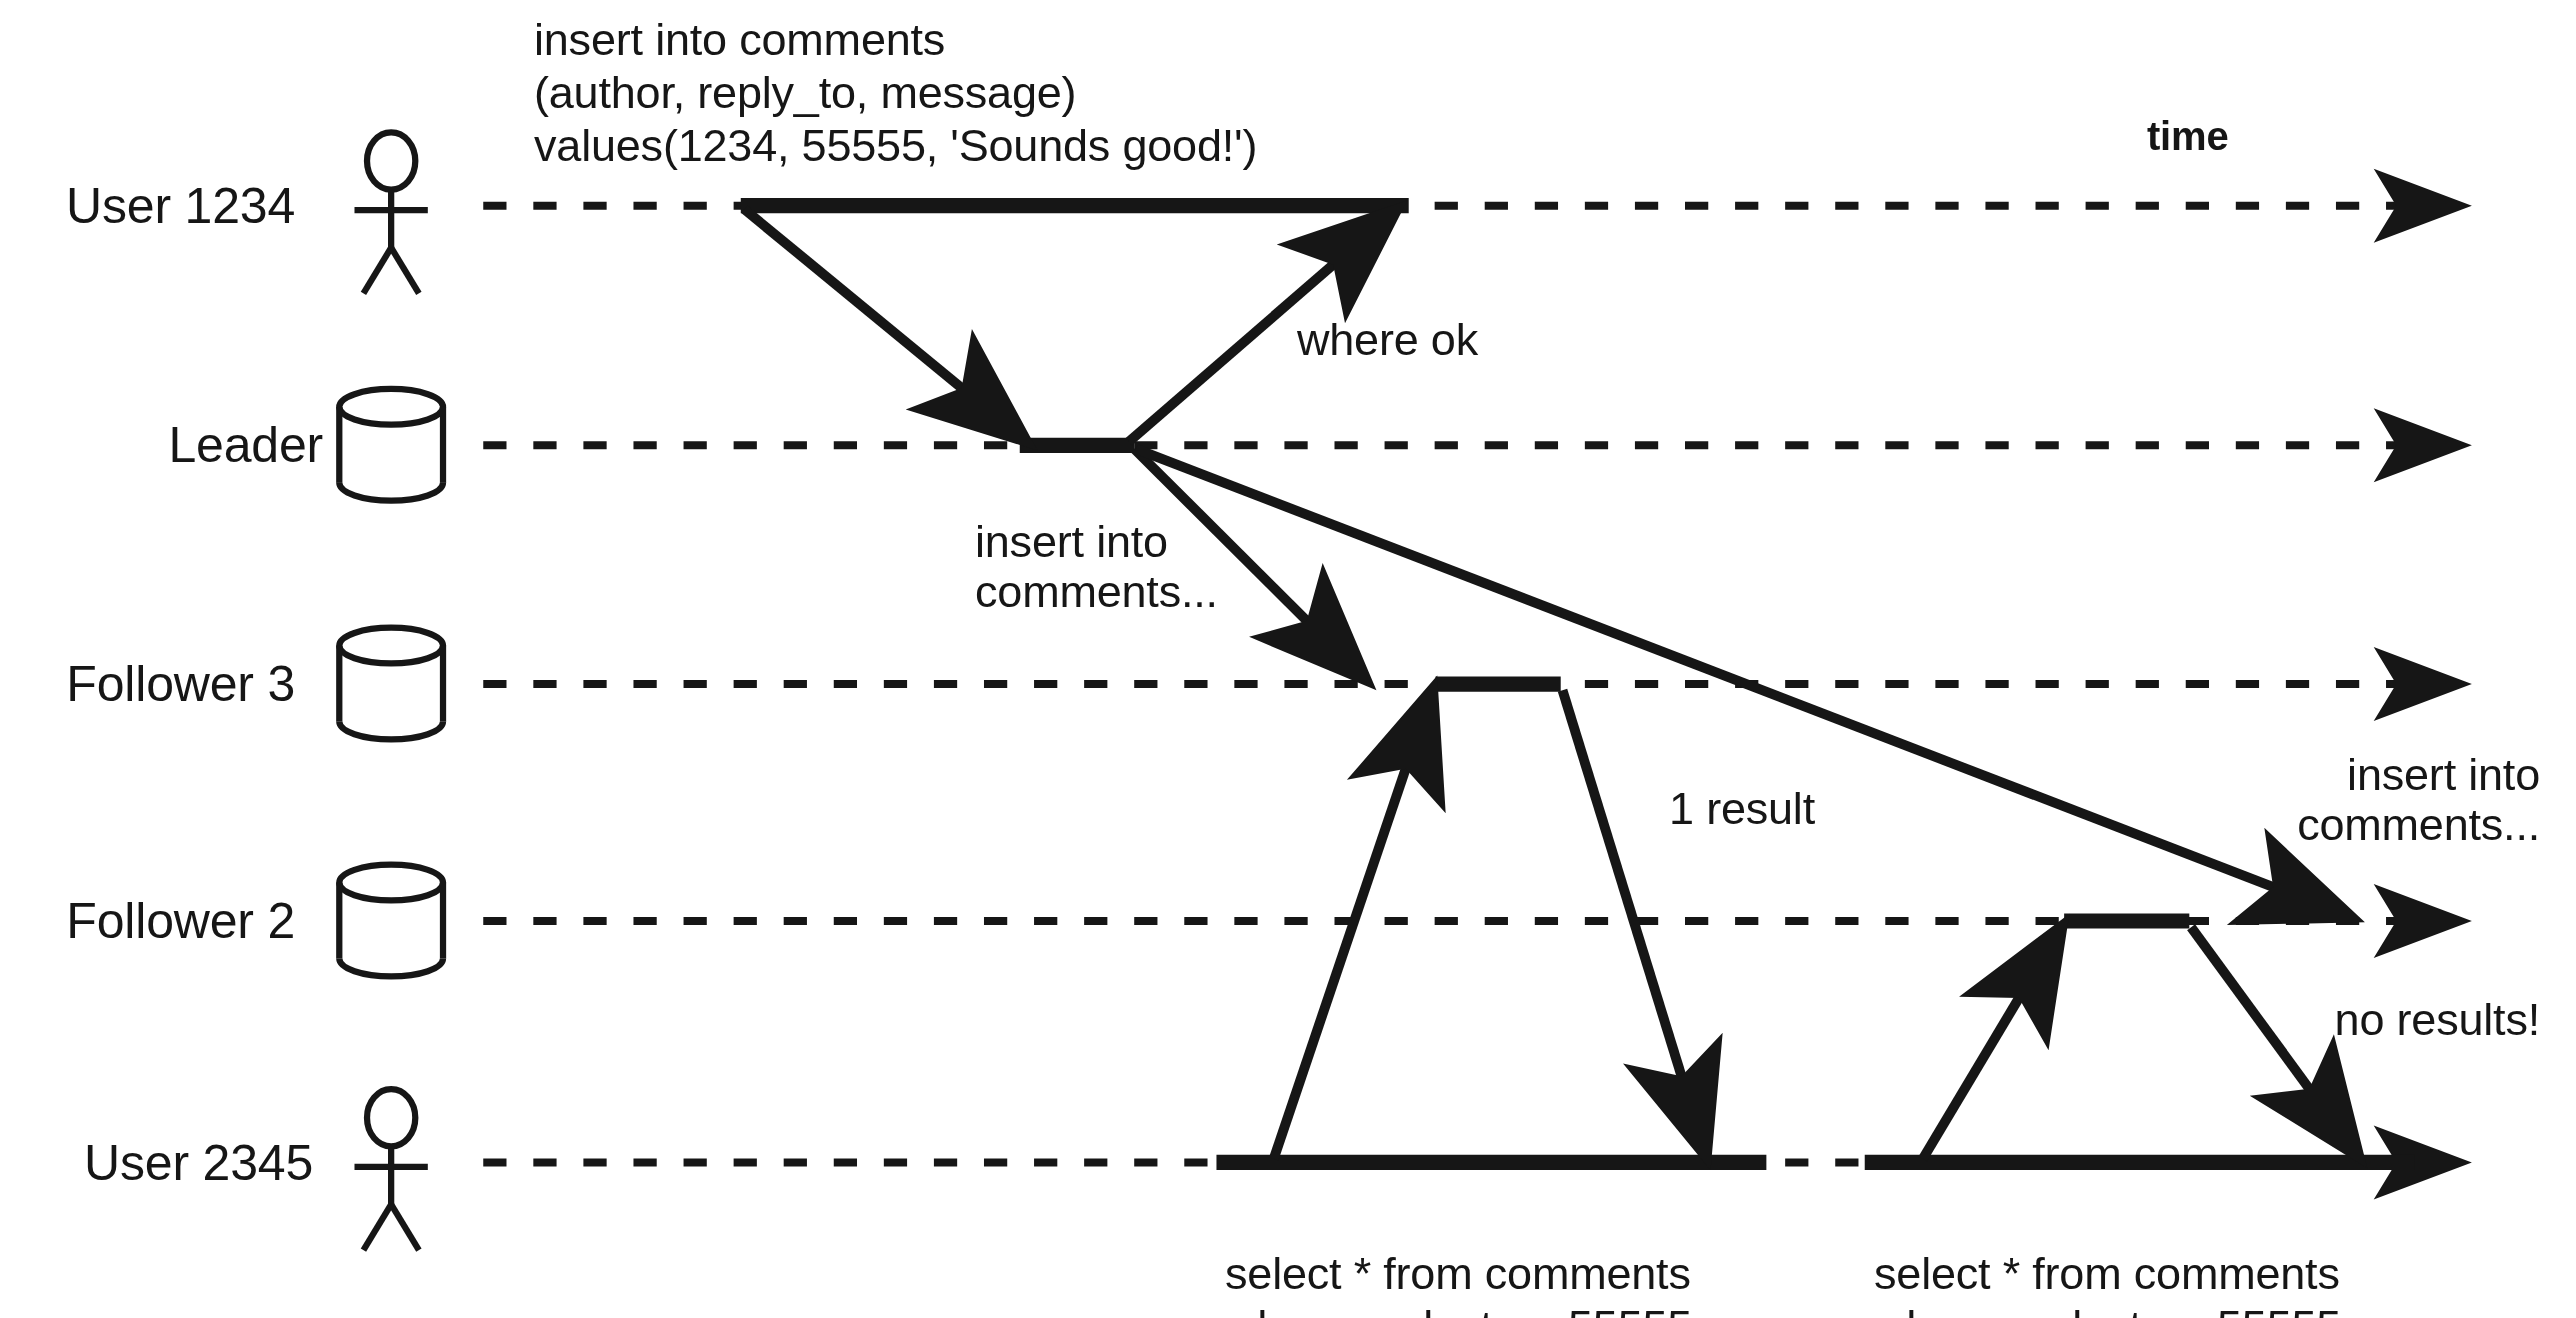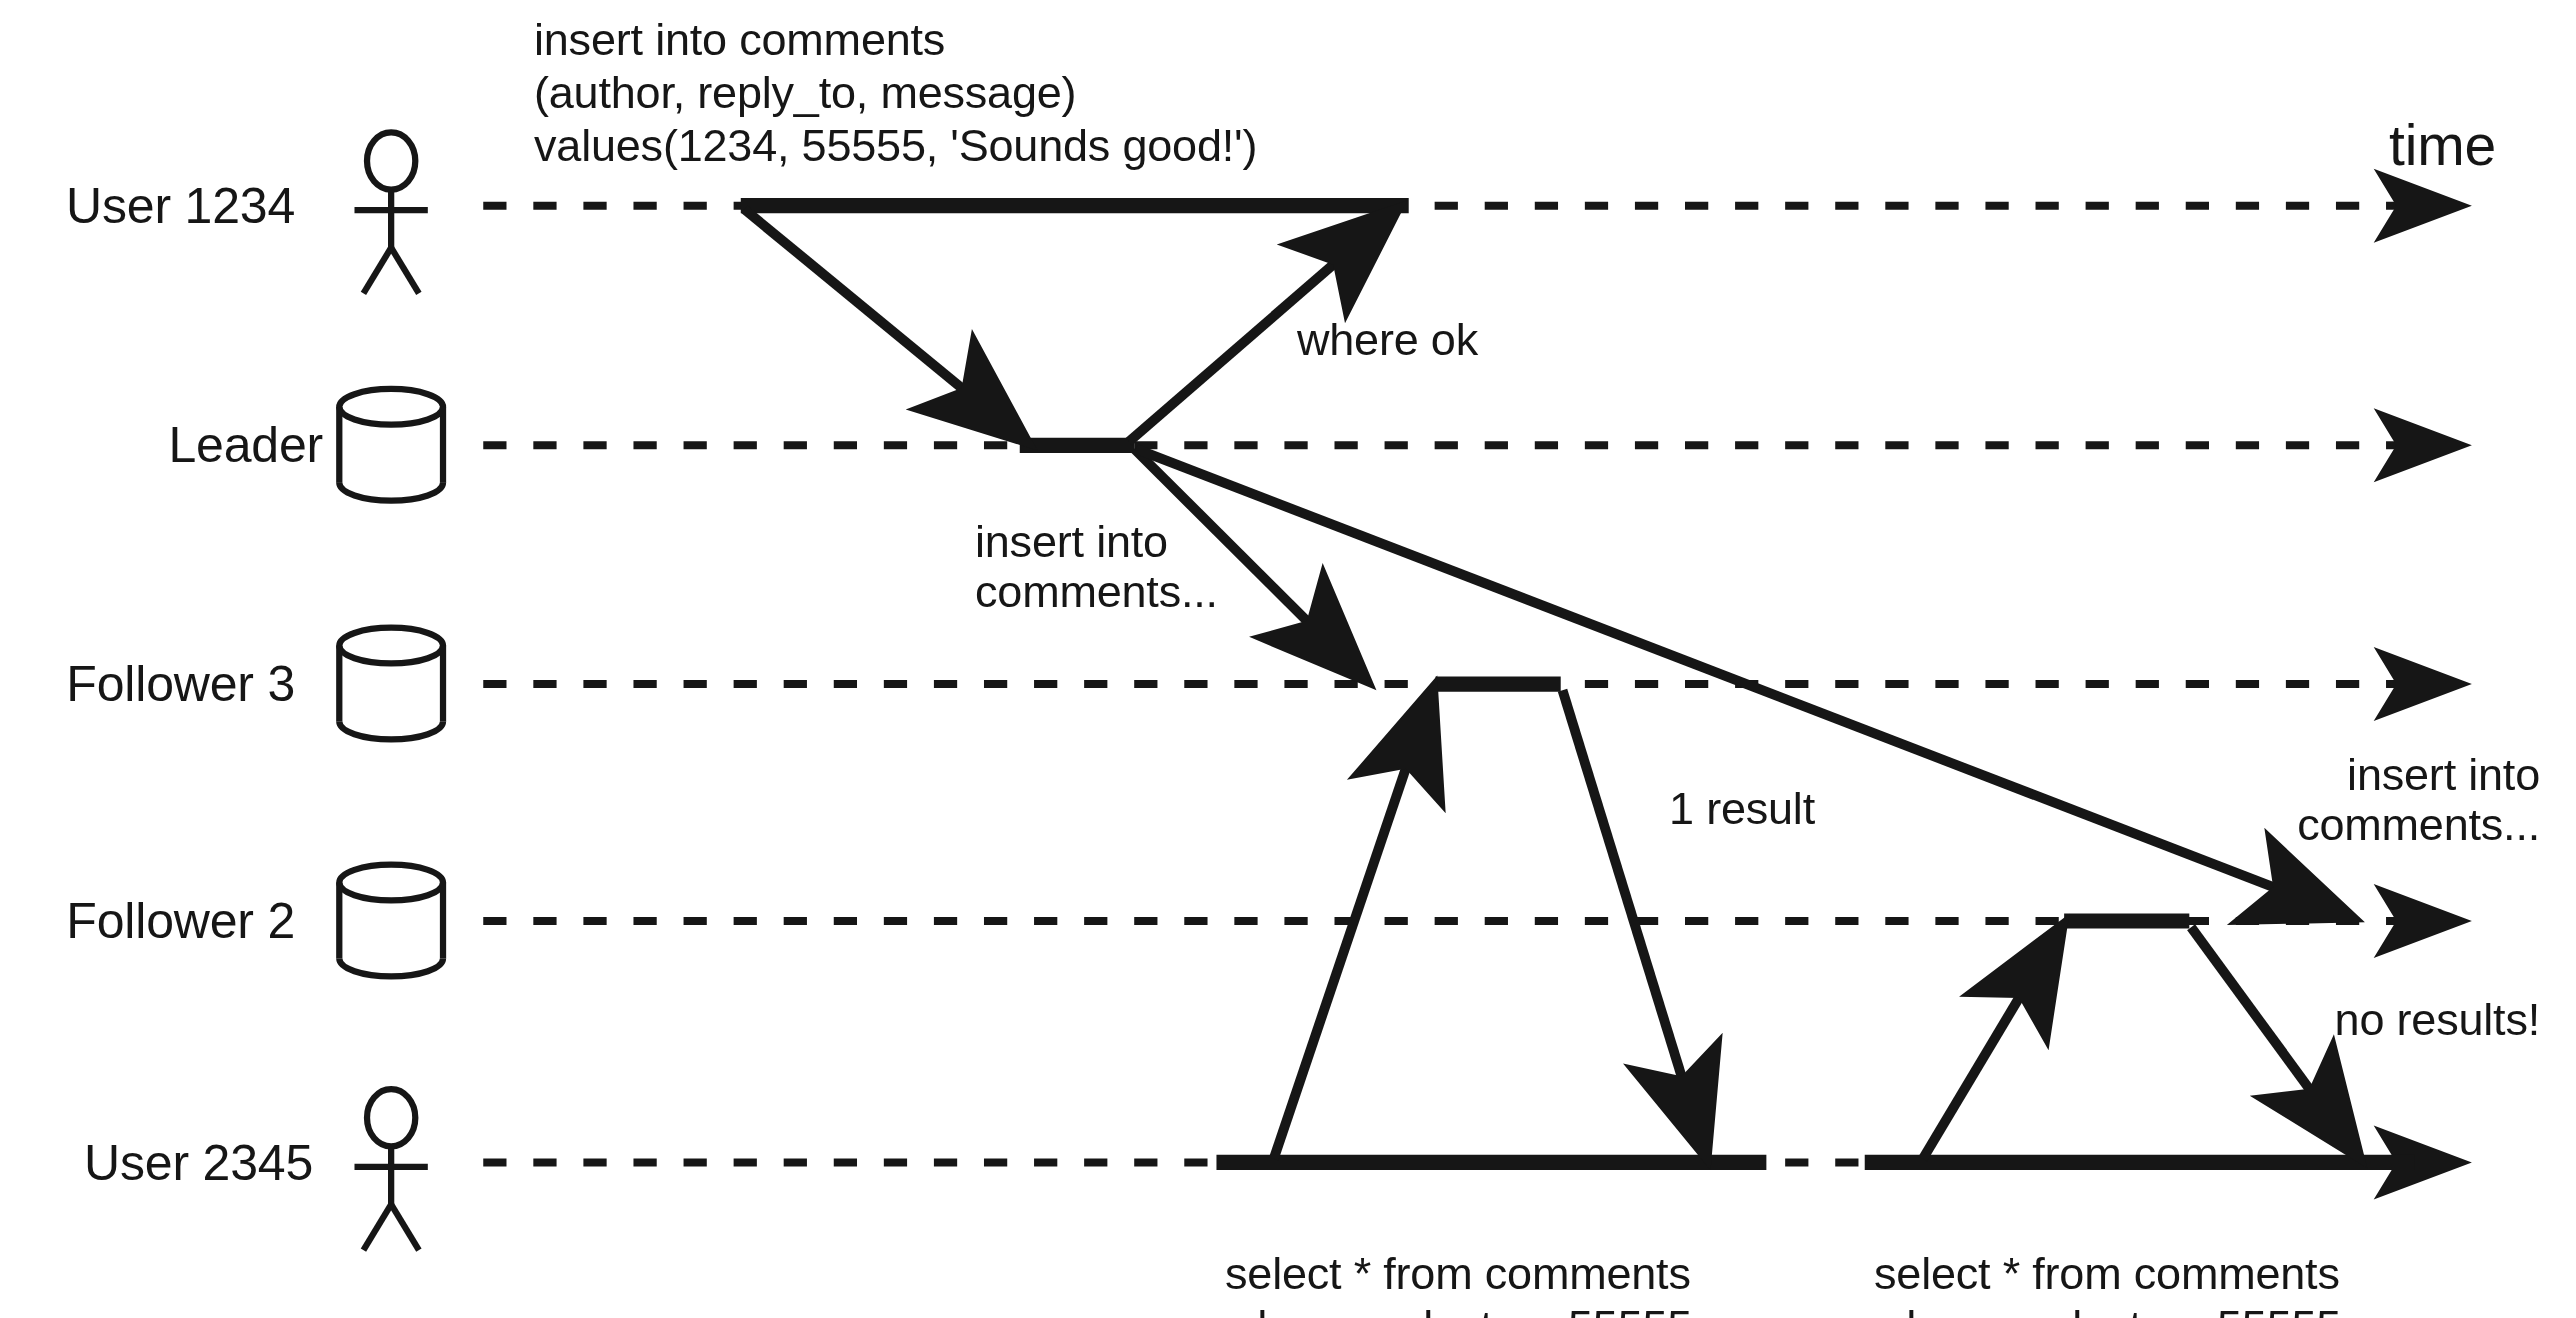--- a/index.html
+++ b/index.html
@@ -36,22 +36,22 @@
   .actor-label {
     font-size: 50px;
     text-align: right;
     transform: translateY(-50%);
   }
   .msg-label {
     font-size: 45px;
   }
   .msg-label.right  { text-align: right; }
   .time-label {
-    font-size: 57px;
-    text-align: right;
+    font-size: 40px;
+    font-weight: bold;
   }
   .sql-label {
     font-size: 45px;
     line-height: 1.18;
     margin-top: 48px;
   }
   .hdr-label {
     font-size: 45px;
     line-height: 1.18;
   }

